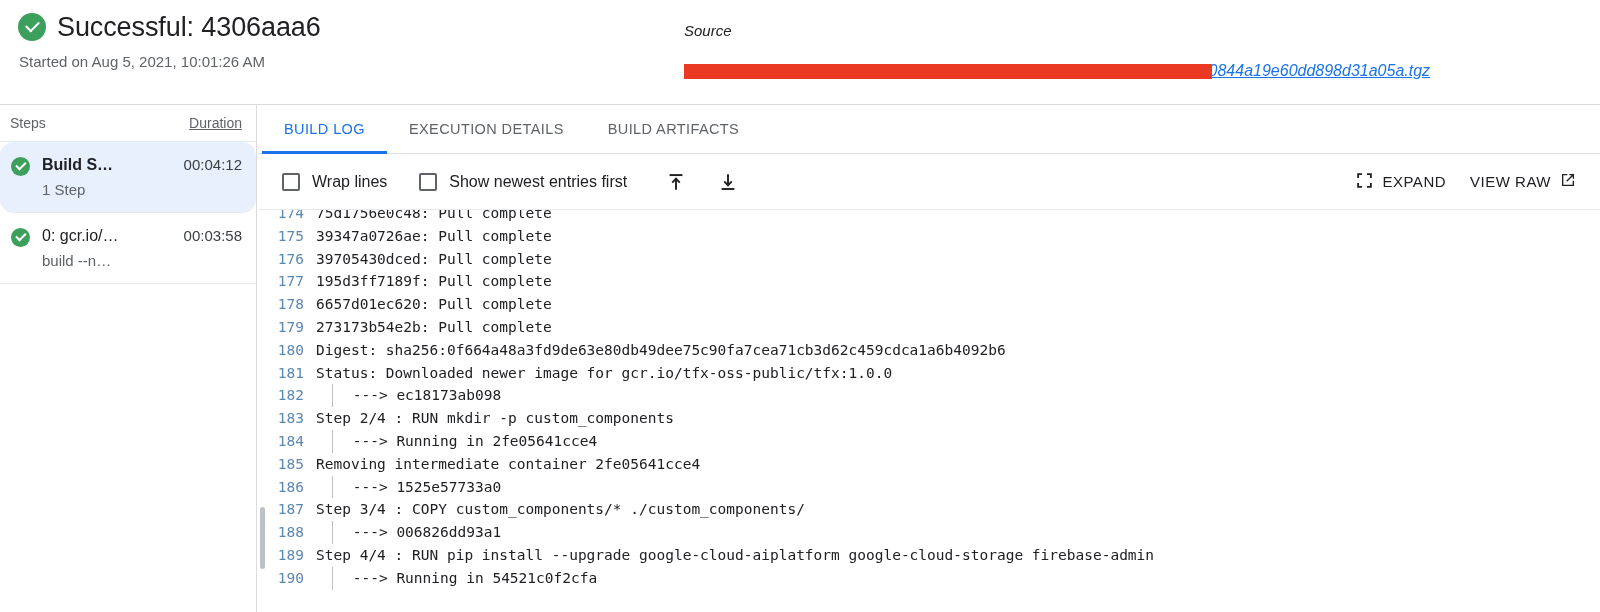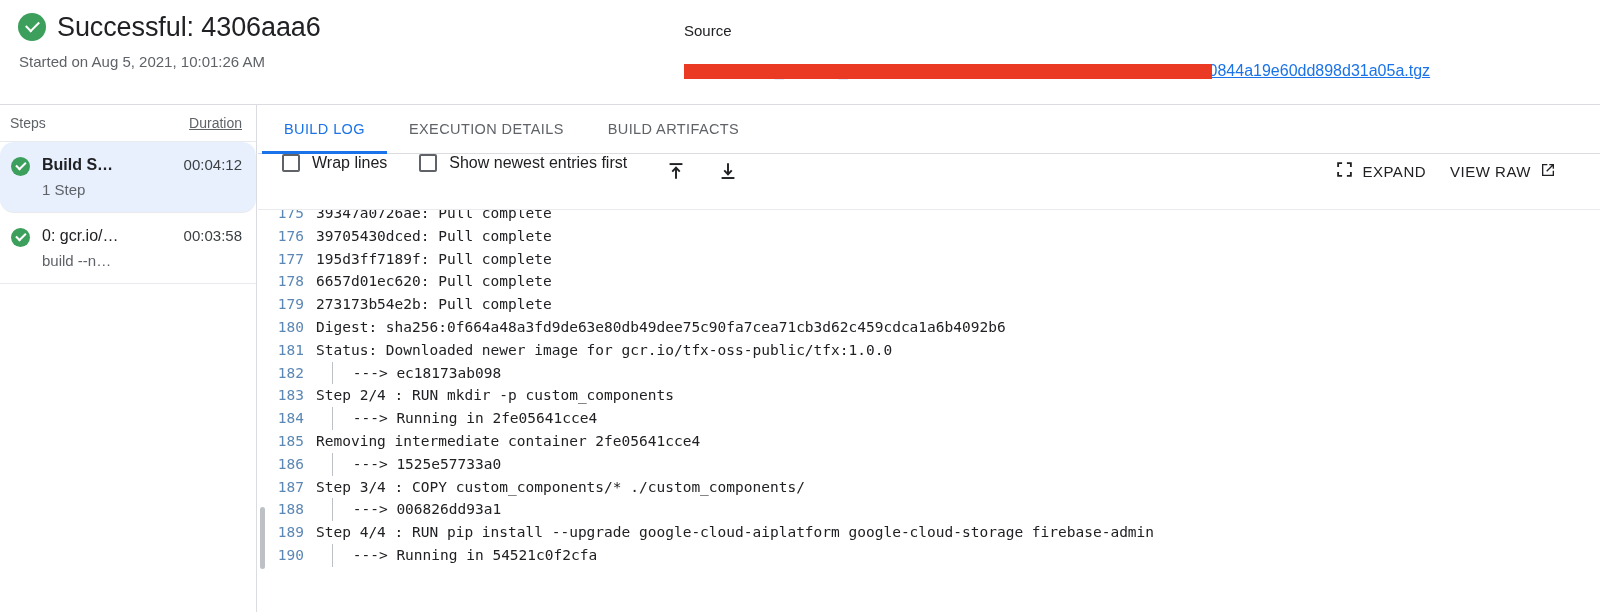--- a/index.html
+++ b/index.html
@@ -28,21 +28,21 @@
   }
   .build-title {
     font-size:27px; color:#202124; font-weight:500; letter-spacing:-0.1px;
     line-height:30px; white-space:nowrap;
   }
   .started {
     margin-top:11px; margin-left:1px;
     font-size:15px; color:#5f6368; white-space:nowrap;
   }
 
-  .hdr-source { position:absolute; left:684px; top:22px; }
+  .hdr-source { position:absolute; left:684px; top:22px;font-style:italic; }
   .source-label { font-size:15px; color:#202124; font-weight:500; }
   .source-link-wrap {
     position:relative; margin-top:23px; height:22px;
     width:850px; white-space:nowrap; overflow:hidden;
   }
   .source-link {
     font-size:16px; color:#1a73e8; text-decoration:underline;
     white-space:nowrap; font-family:"Liberation Sans", sans-serif;
   }
   .redaction {
@@ -100,22 +100,22 @@
     font-size:14.5px; letter-spacing:.4px; color:#5f6368; font-weight:500;
     cursor:pointer; position:relative; white-space:nowrap;
   }
   .tab.active { color:#1a73e8; }
   .tab.active::after {
     content:""; position:absolute; left:0; right:0; bottom:-1px;
     height:3px; background:#1a73e8;
   }
 
   .toolbar {
-    display:flex; align-items:flex-start; height:55px;
-    padding-left:24px; padding-right:32px; background:#fff;
+    display:flex; align-items:center; height:55px;
+    padding-left:24px; padding-right:12px; background:#fff;
   }
   .cbx-item { display:flex; align-items:center; cursor:pointer; margin-right:32px; }
   .cbx {
     width:18px; height:18px; border:2px solid #5f6368;
     border-radius:2px; flex:none;
   }
   .cbx-label { font-size:16px; color:#202124; margin-left:12px; white-space:nowrap; }
   .icon-btn {
     width:34px; height:34px; display:flex; align-items:center; justify-content:center;
     cursor:pointer; margin-right:18px;
@@ -262,20 +262,21 @@
             </svg>
           </span>
         </div>
       </div>
 
       <div class="log-wrap">
         <div class="log-scroll-track">
           <div class="log-scroll-thumb"></div>
         </div>
         <div class="log" id="log-body">
+            <div class="log-line"><span class="ln">174</span><span class="lt">75d1756e0c48: Pull complete</span></div>
             <div class="log-line"><span class="ln">175</span><span class="lt">39347a0726ae: Pull complete</span></div>
             <div class="log-line"><span class="ln">176</span><span class="lt">39705430dced: Pull complete</span></div>
             <div class="log-line"><span class="ln">177</span><span class="lt">195d3ff7189f: Pull complete</span></div>
             <div class="log-line"><span class="ln">178</span><span class="lt">6657d01ec620: Pull complete</span></div>
             <div class="log-line"><span class="ln">179</span><span class="lt">273173b54e2b: Pull complete</span></div>
             <div class="log-line"><span class="ln">180</span><span class="lt">Digest: sha256:0f664a48a3fd9de63e80db49dee75c90fa7cea71cb3d62c459cdca1a6b4092b6</span></div>
             <div class="log-line"><span class="ln">181</span><span class="lt">Status: Downloaded newer image for gcr.io/tfx-oss-public/tfx:1.0.0</span></div>
             <div class="log-line"><span class="ln">182</span><span class="lt indent"> ---&gt; ec18173ab098</span></div>
             <div class="log-line"><span class="ln">183</span><span class="lt">Step 2/4 : RUN mkdir -p custom_components</span></div>
             <div class="log-line"><span class="ln">184</span><span class="lt indent"> ---&gt; Running in 2fe05641cce4</span></div>

